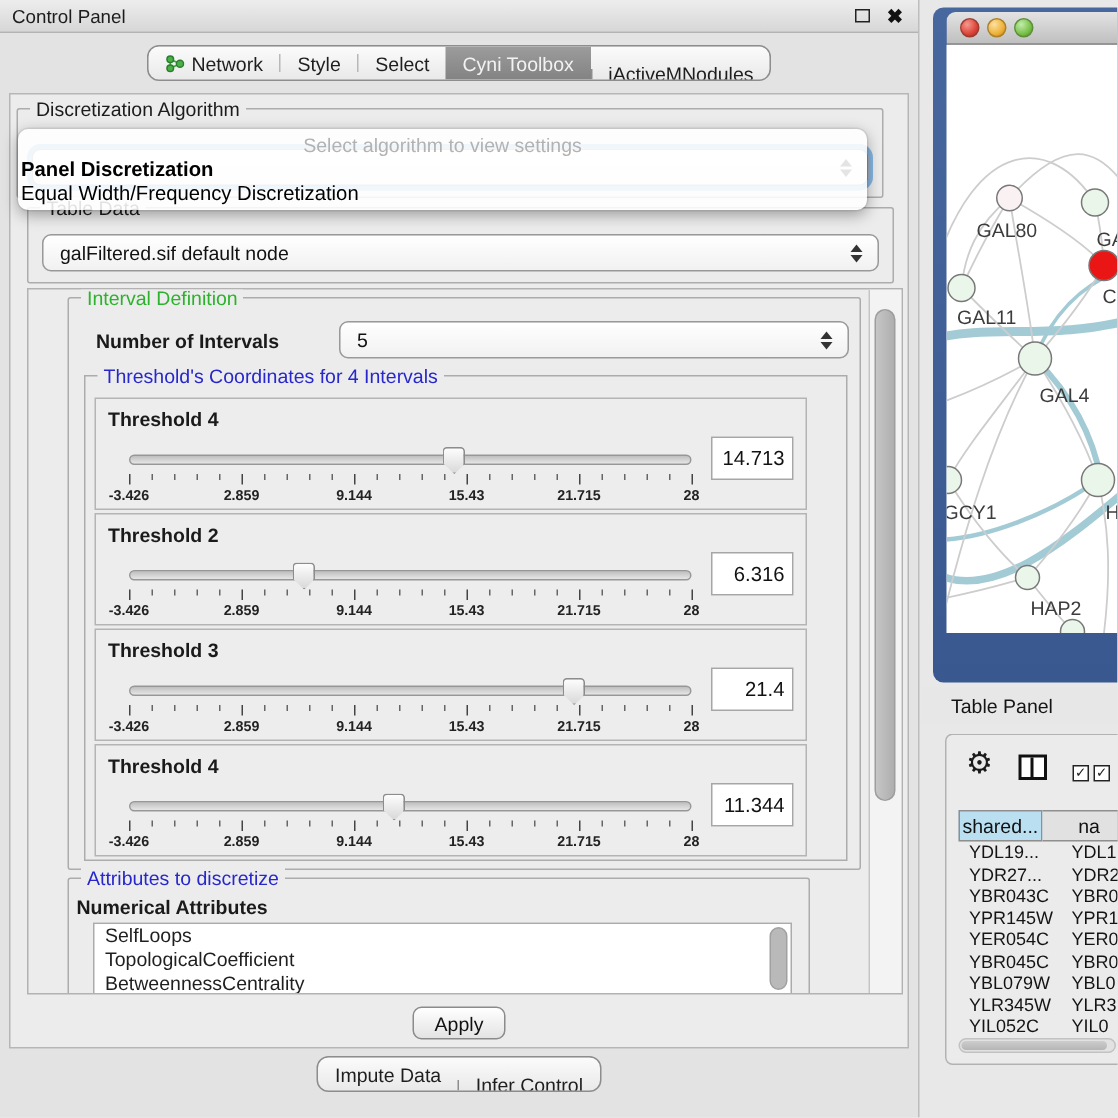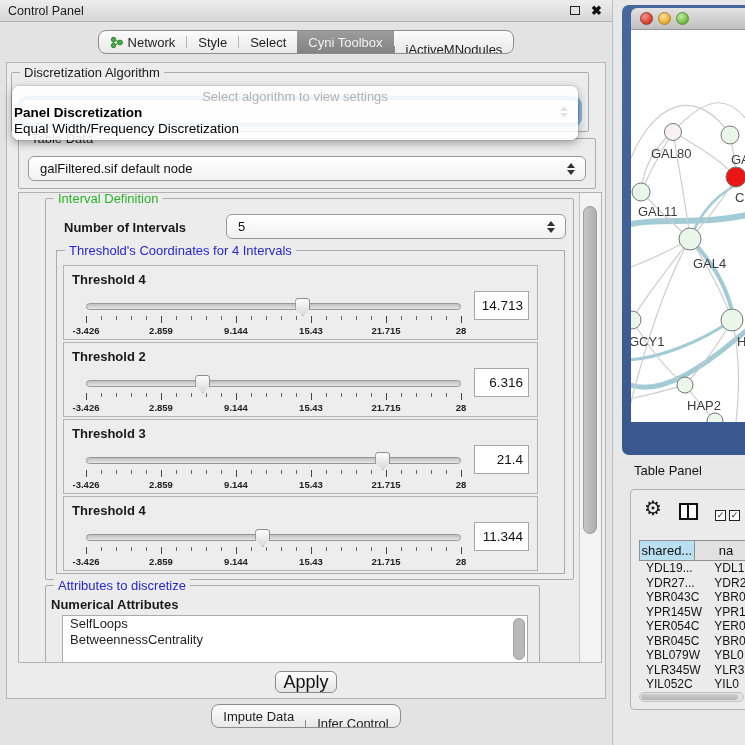--- a/index.html
+++ b/index.html
@@ -62,21 +62,21 @@
   .tick-labels { position:absolute; left:0; right:0; top:31px; height:11px; }
   .tick-labels span { position:absolute; transform:translateX(-50%); font-size:9.5px; font-weight:bold; color:#222; white-space:nowrap; }
   .th-value { position:absolute; right:8px; top:25px; width:55px; height:29px; border:1px solid #a6a6a6; background:#fff; font-family:"Liberation Sans",sans-serif; font-size:13.5px; text-align:right; padding-right:5px; color:#111; }
 
   .attr-group { left:26px; top:392px; width:495px; height:95px; }
   .attr-sub { position:absolute; left:5px; top:11px; font-size:13px; font-weight:bold; color:#1a1a1a; }
   .listbox { position:absolute; left:16px; top:29px; width:466px; height:49px; background:#fff; border:1px solid #ababab; overflow:hidden; }
   .list-item { font-size:13px; line-height:16px; padding-left:7px; color:#1f1f1f; white-space:nowrap; }
   .lb-thumb { position:absolute; right:2px; top:2px; width:12px; height:42px; background:#b9b9b9; border:1px solid #a0a0a0; border-radius:6px; }
 
-  .apply-btn { position:absolute; left:50%; transform:translateX(-50%); top:608px; width:62px; height:22px; border:1px solid #8b8b8b; border-radius:6px; background:linear-gradient(#ffffff,#e3e3e3); font-family:"Liberation Sans",sans-serif; font-size:18px; color:#111; }
+  .apply-btn { position:absolute; left:50%; transform:translateX(-50%); top:608px; width:62px; height:22px; border:1px solid #8b8b8b; border-radius:6px; background:linear-gradient(#ffffff,#e3e3e3); font-family:"Liberation Sans",sans-serif; font-size:13px; color:#111; }
 
   
   .popup { position:absolute; left:12px; top:86px; width:566px; height:54px; border-radius:7px; background:rgba(255,255,255,0.87); box-shadow:0 3px 10px rgba(0,0,0,0.35), 0 0 0 1px rgba(0,0,0,0.07); z-index:60; }
   .popup .hint { position:absolute; left:0; right:0; top:3px; text-align:center; font-size:13px; color:#b2b2b2; }
   .popup .opt1 { position:absolute; left:2px; top:19px; font-size:13.5px; font-weight:bold; color:#000; }
   .popup .opt2 { position:absolute; left:2px; top:35px; font-size:13.5px; color:#000; }
 
   
   .net-window { position:absolute; left:622px; top:5px; width:123px; height:450px; background:linear-gradient(180deg,#47679f,#3a5890); border-radius:7px 0 0 7px; }
   .net-titlebar { position:absolute; left:9px; top:3px; right:0; height:22px; background:linear-gradient(#e3e3e3,#bfbfbf); border-radius:6px 0 0 0; border-bottom:1px solid #979797; }
@@ -361,20 +361,21 @@
           </div>
         </div>
       </div>
 
       <div class="group attr-group">
         <span class="group-title t-blue">Attributes to discretize</span>
         <span class="attr-sub">Numerical Attributes</span>
         <div class="listbox">
           <div class="listbox-items">
               <div class="list-item">SelfLoops</div>
+              <div class="list-item">TopologicalCoefficient</div>
               <div class="list-item">BetweennessCentrality</div>
             </div>
           <div class="lb-thumb"></div>
         </div>
       </div>
 
       <div class="vscrollbar">
         <div class="vthumb"></div>
       </div>
     </div>

